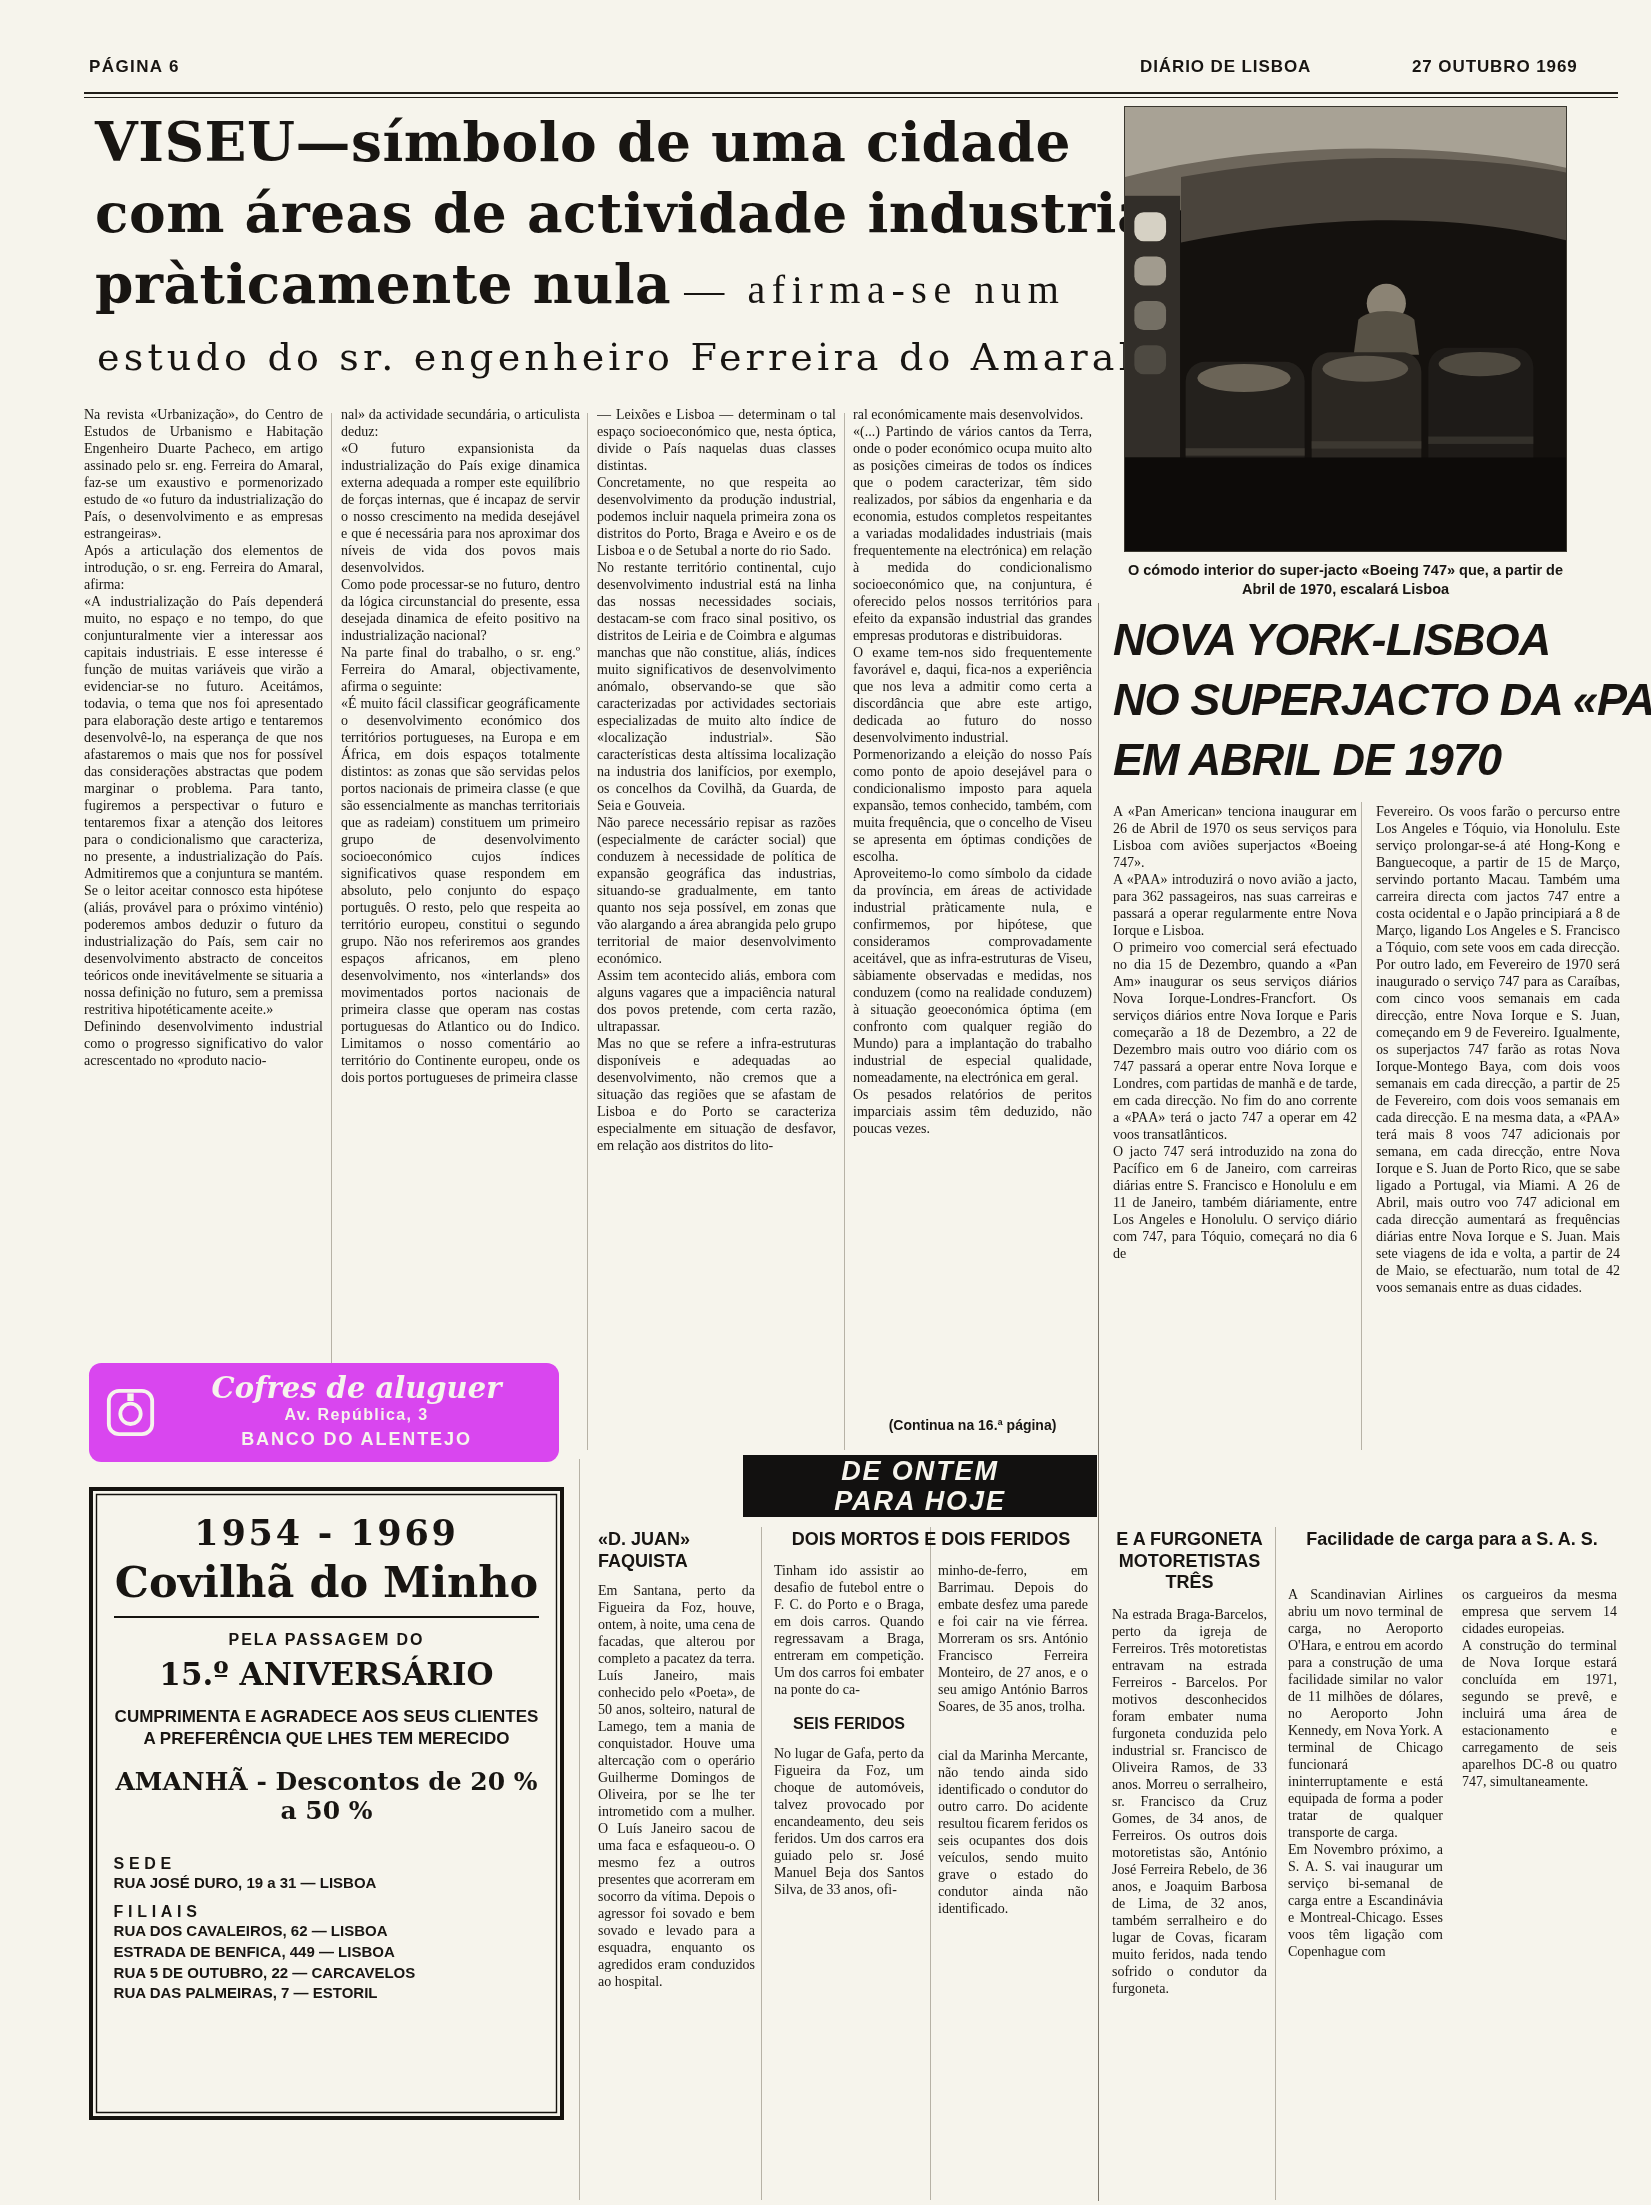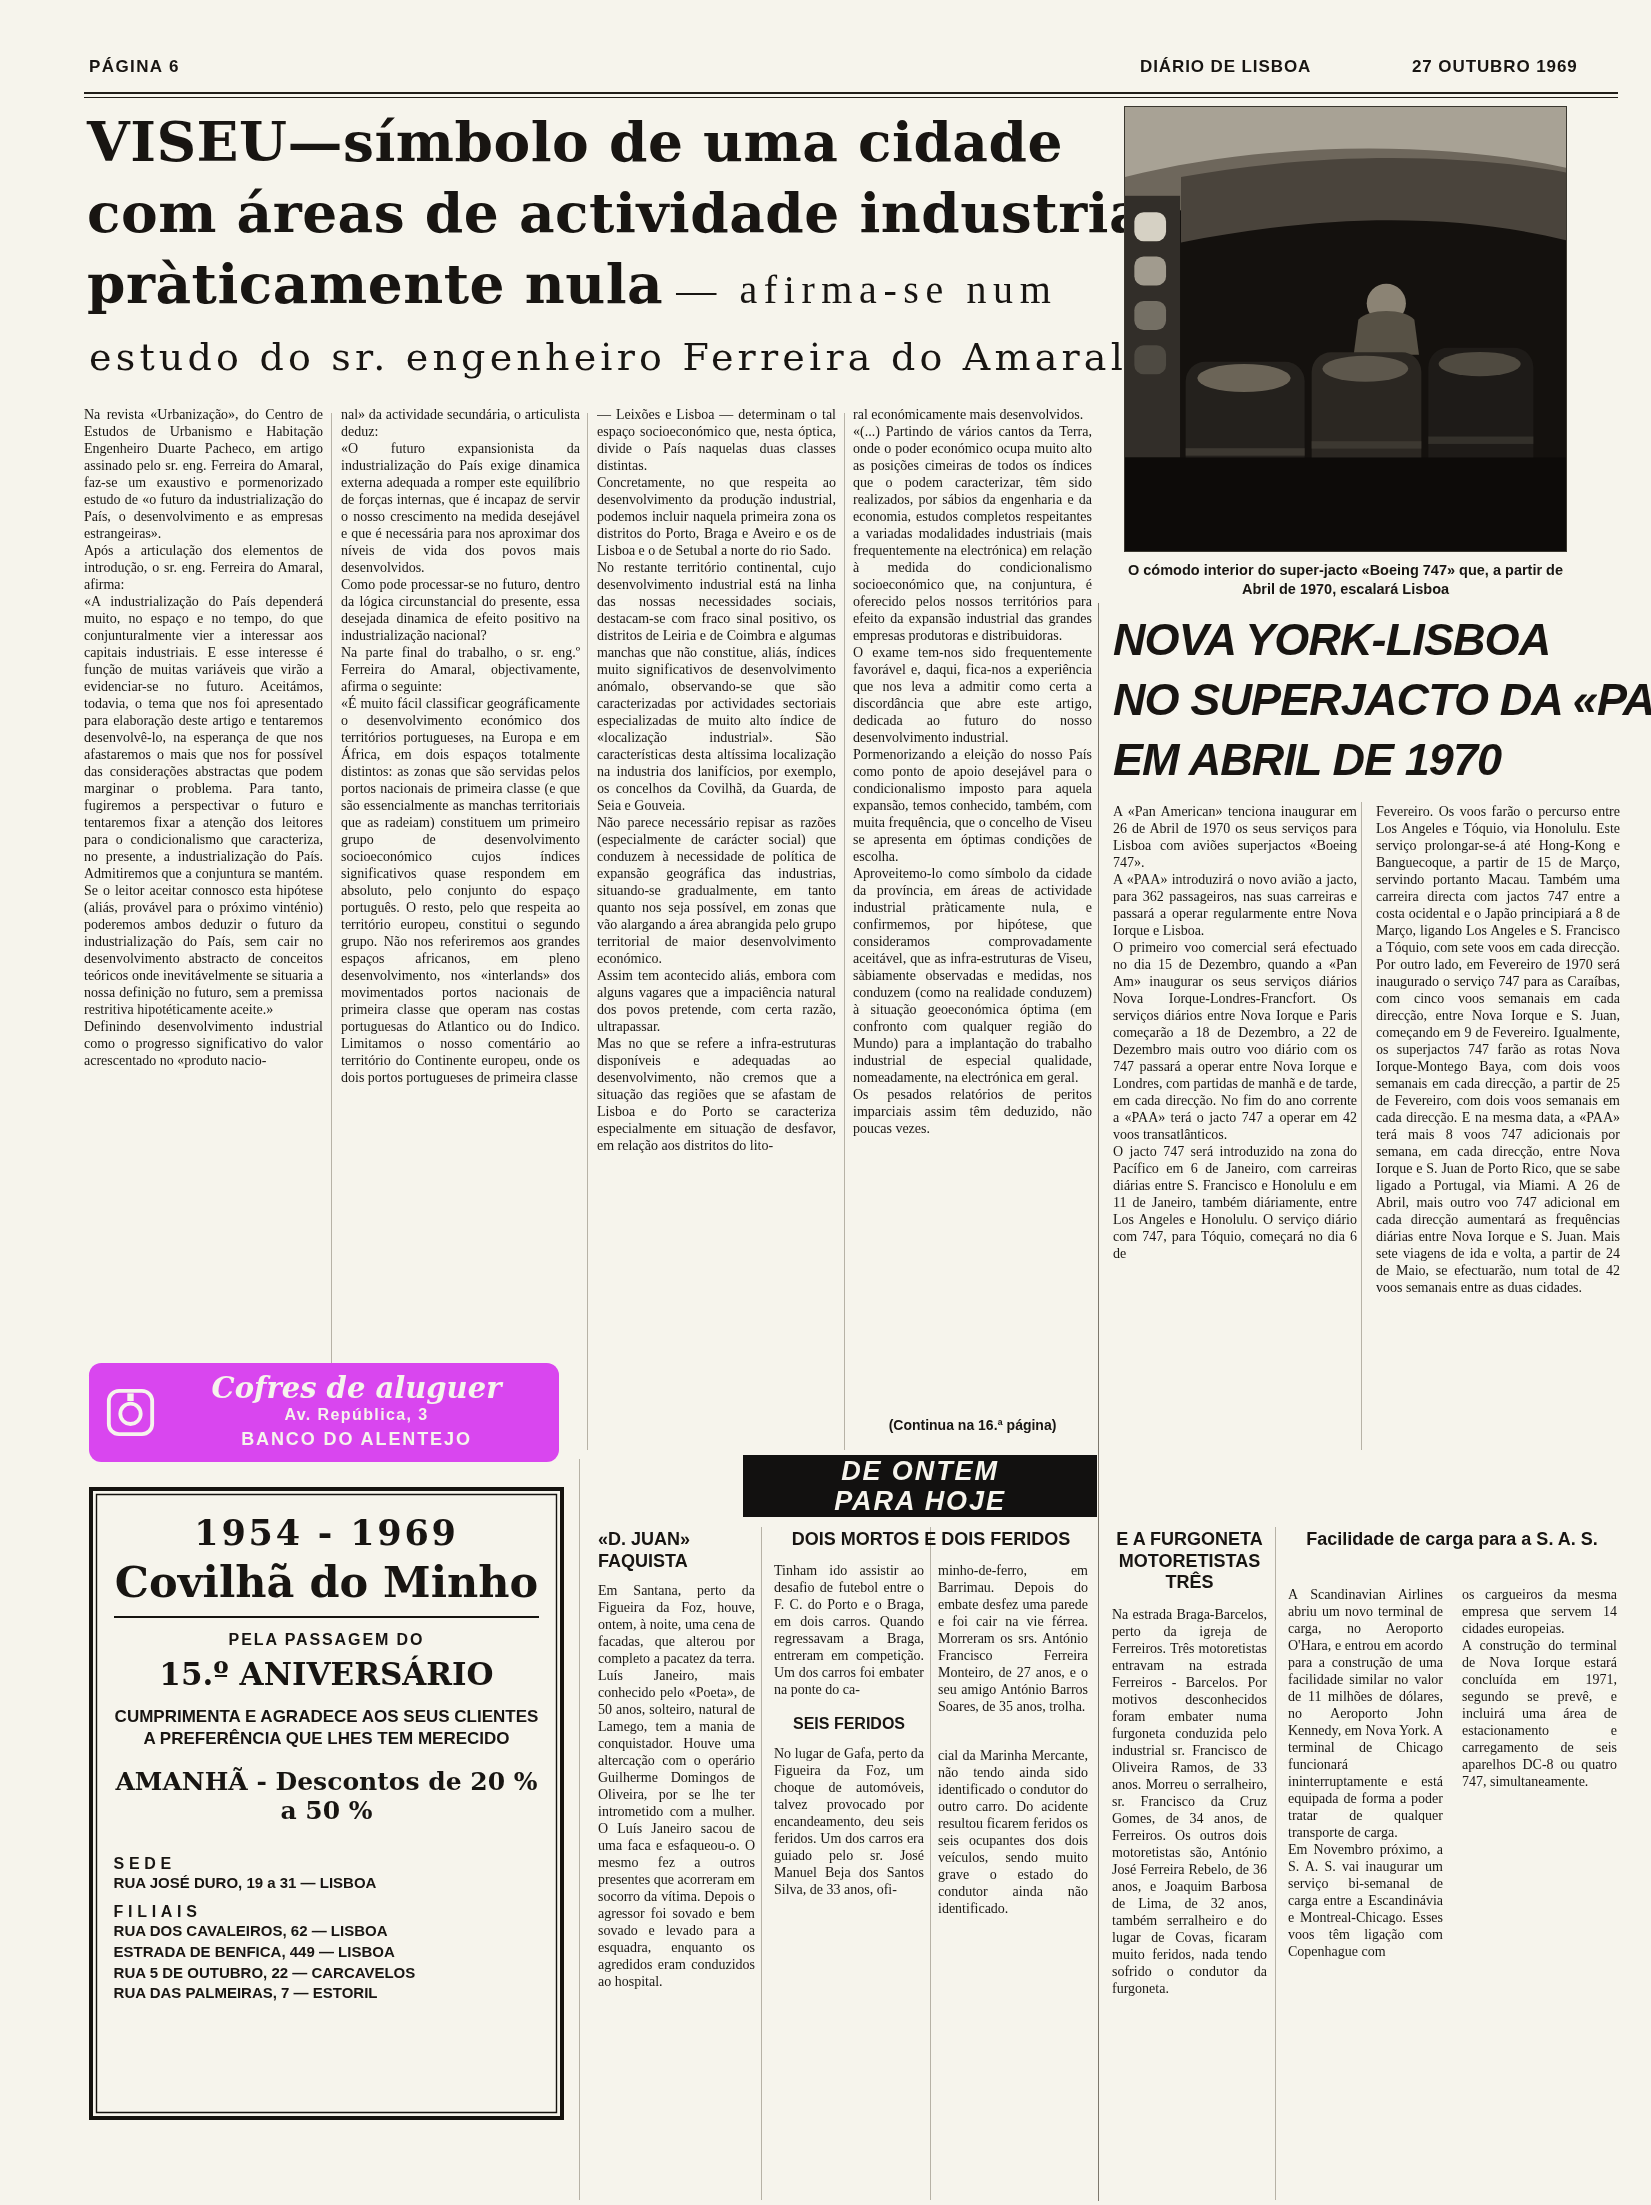--- a/index.html
+++ b/index.html
@@ -9,21 +9,21 @@
   .abs { position:absolute; }
 
   
   #header-label { left:89px; top:57px; font-family:"Liberation Sans",sans-serif; font-weight:bold; font-size:17px; letter-spacing:1.4px; }
   #header-mast  { left:1140px; top:57px; font-family:"Liberation Sans",sans-serif; font-weight:bold; font-size:17px; letter-spacing:0.9px; }
   #header-date  { left:1412px; top:57px; font-family:"Liberation Sans",sans-serif; font-weight:bold; font-size:17px; letter-spacing:0.9px; }
   #header-rule  { left:84px; top:92px; width:1534px; height:2.3px; background:#201d18; }
   #header-rule2 { left:84px; top:97px; width:1534px; height:0.9px; background:#201d18; }
 
   
-  .hl-big { font-family:"DejaVu Serif",serif; font-weight:bold; font-size:55px; line-height:65px; letter-spacing:0.5px; white-space:nowrap; }
+  .hl-big { font-family:"DejaVu Serif",serif; font-weight:bold; font-size:55px; line-height:65px; letter-spacing:0.5px; white-space:nowrap;margin-left:8px; }
   #hl-1 { left:87px; top:109px; }
   #hl-2 { left:87px; top:180px; }
   #hl-3 { left:87px; top:251px; }
   #hl-3 .hl-sub { font-family:"Liberation Serif",serif; font-weight:normal; font-size:40px; letter-spacing:6.6px; margin-left:13px; }
   #hl-4 { left:89px; top:325px; font-size:38px; letter-spacing:4.2px; font-weight:normal; white-space:nowrap; }
 
   
   .body-text { font-size:14px; line-height:17px; text-align:justify; white-space:pre-line; overflow:hidden; }
   #col-1 { left:84px;  top:406px; width:239px; height:952px; }
   #col-2 { left:341px;  top:406px; width:239px; height:1074px; }

